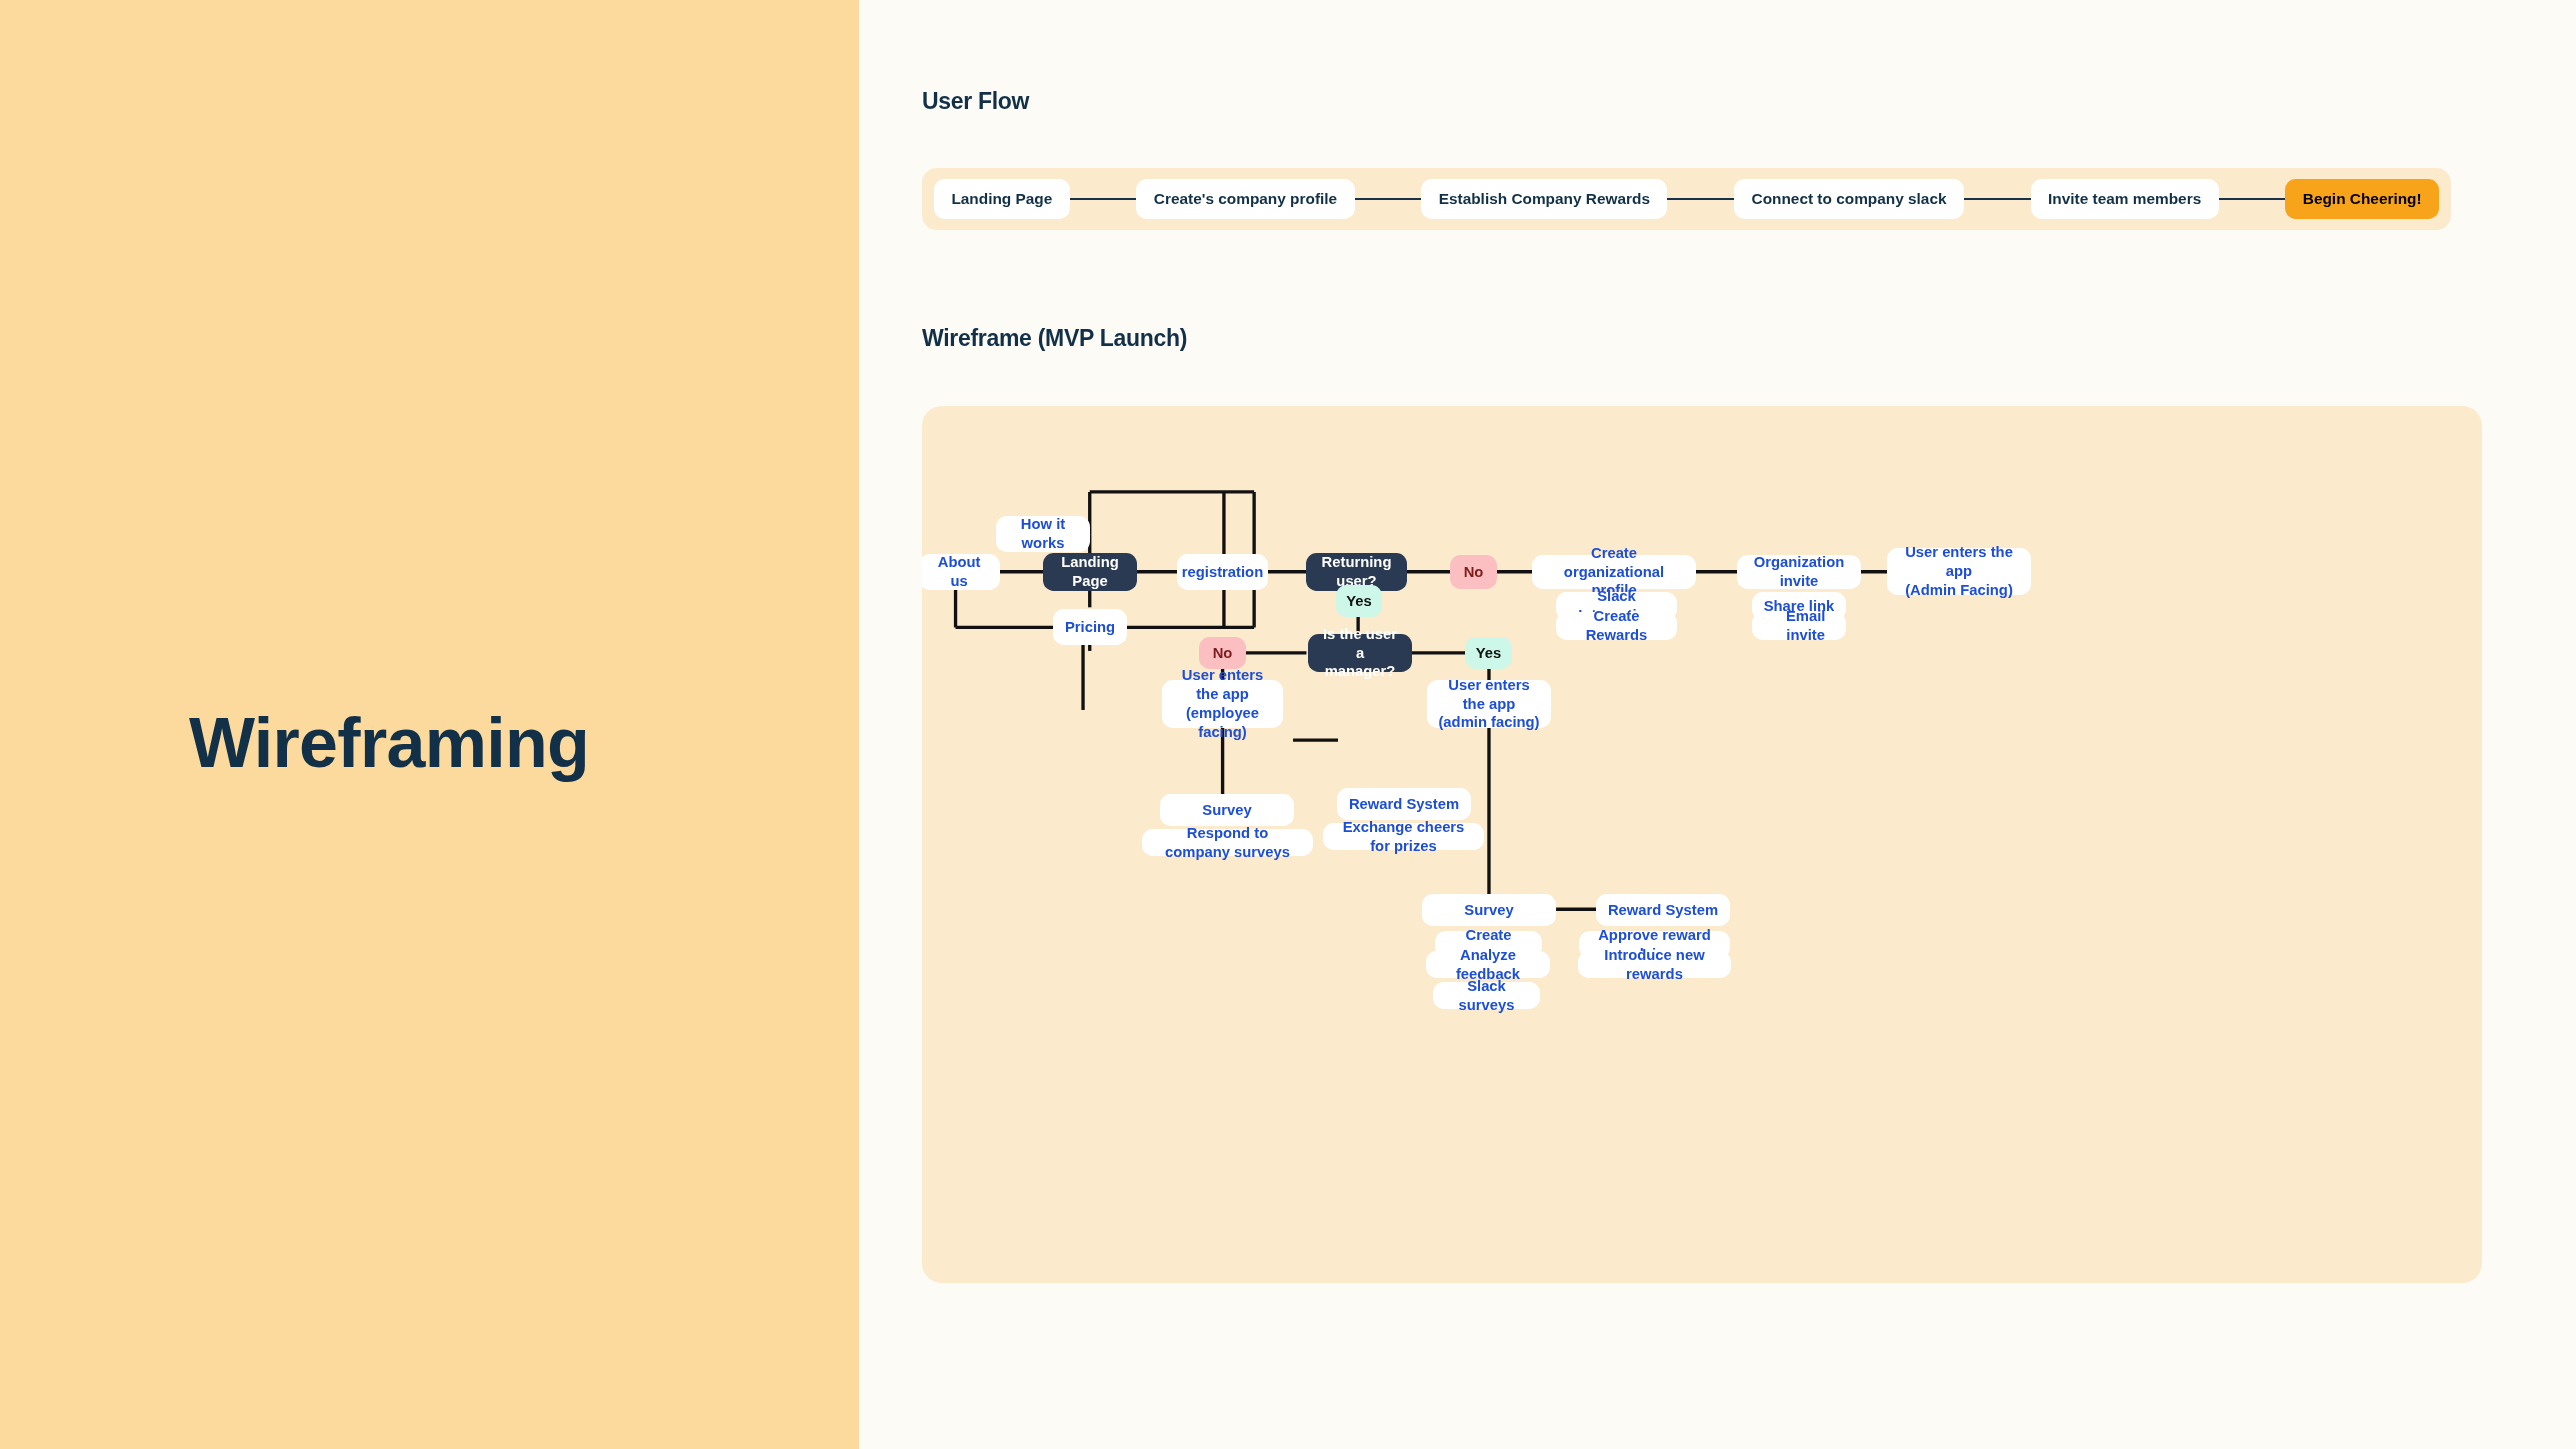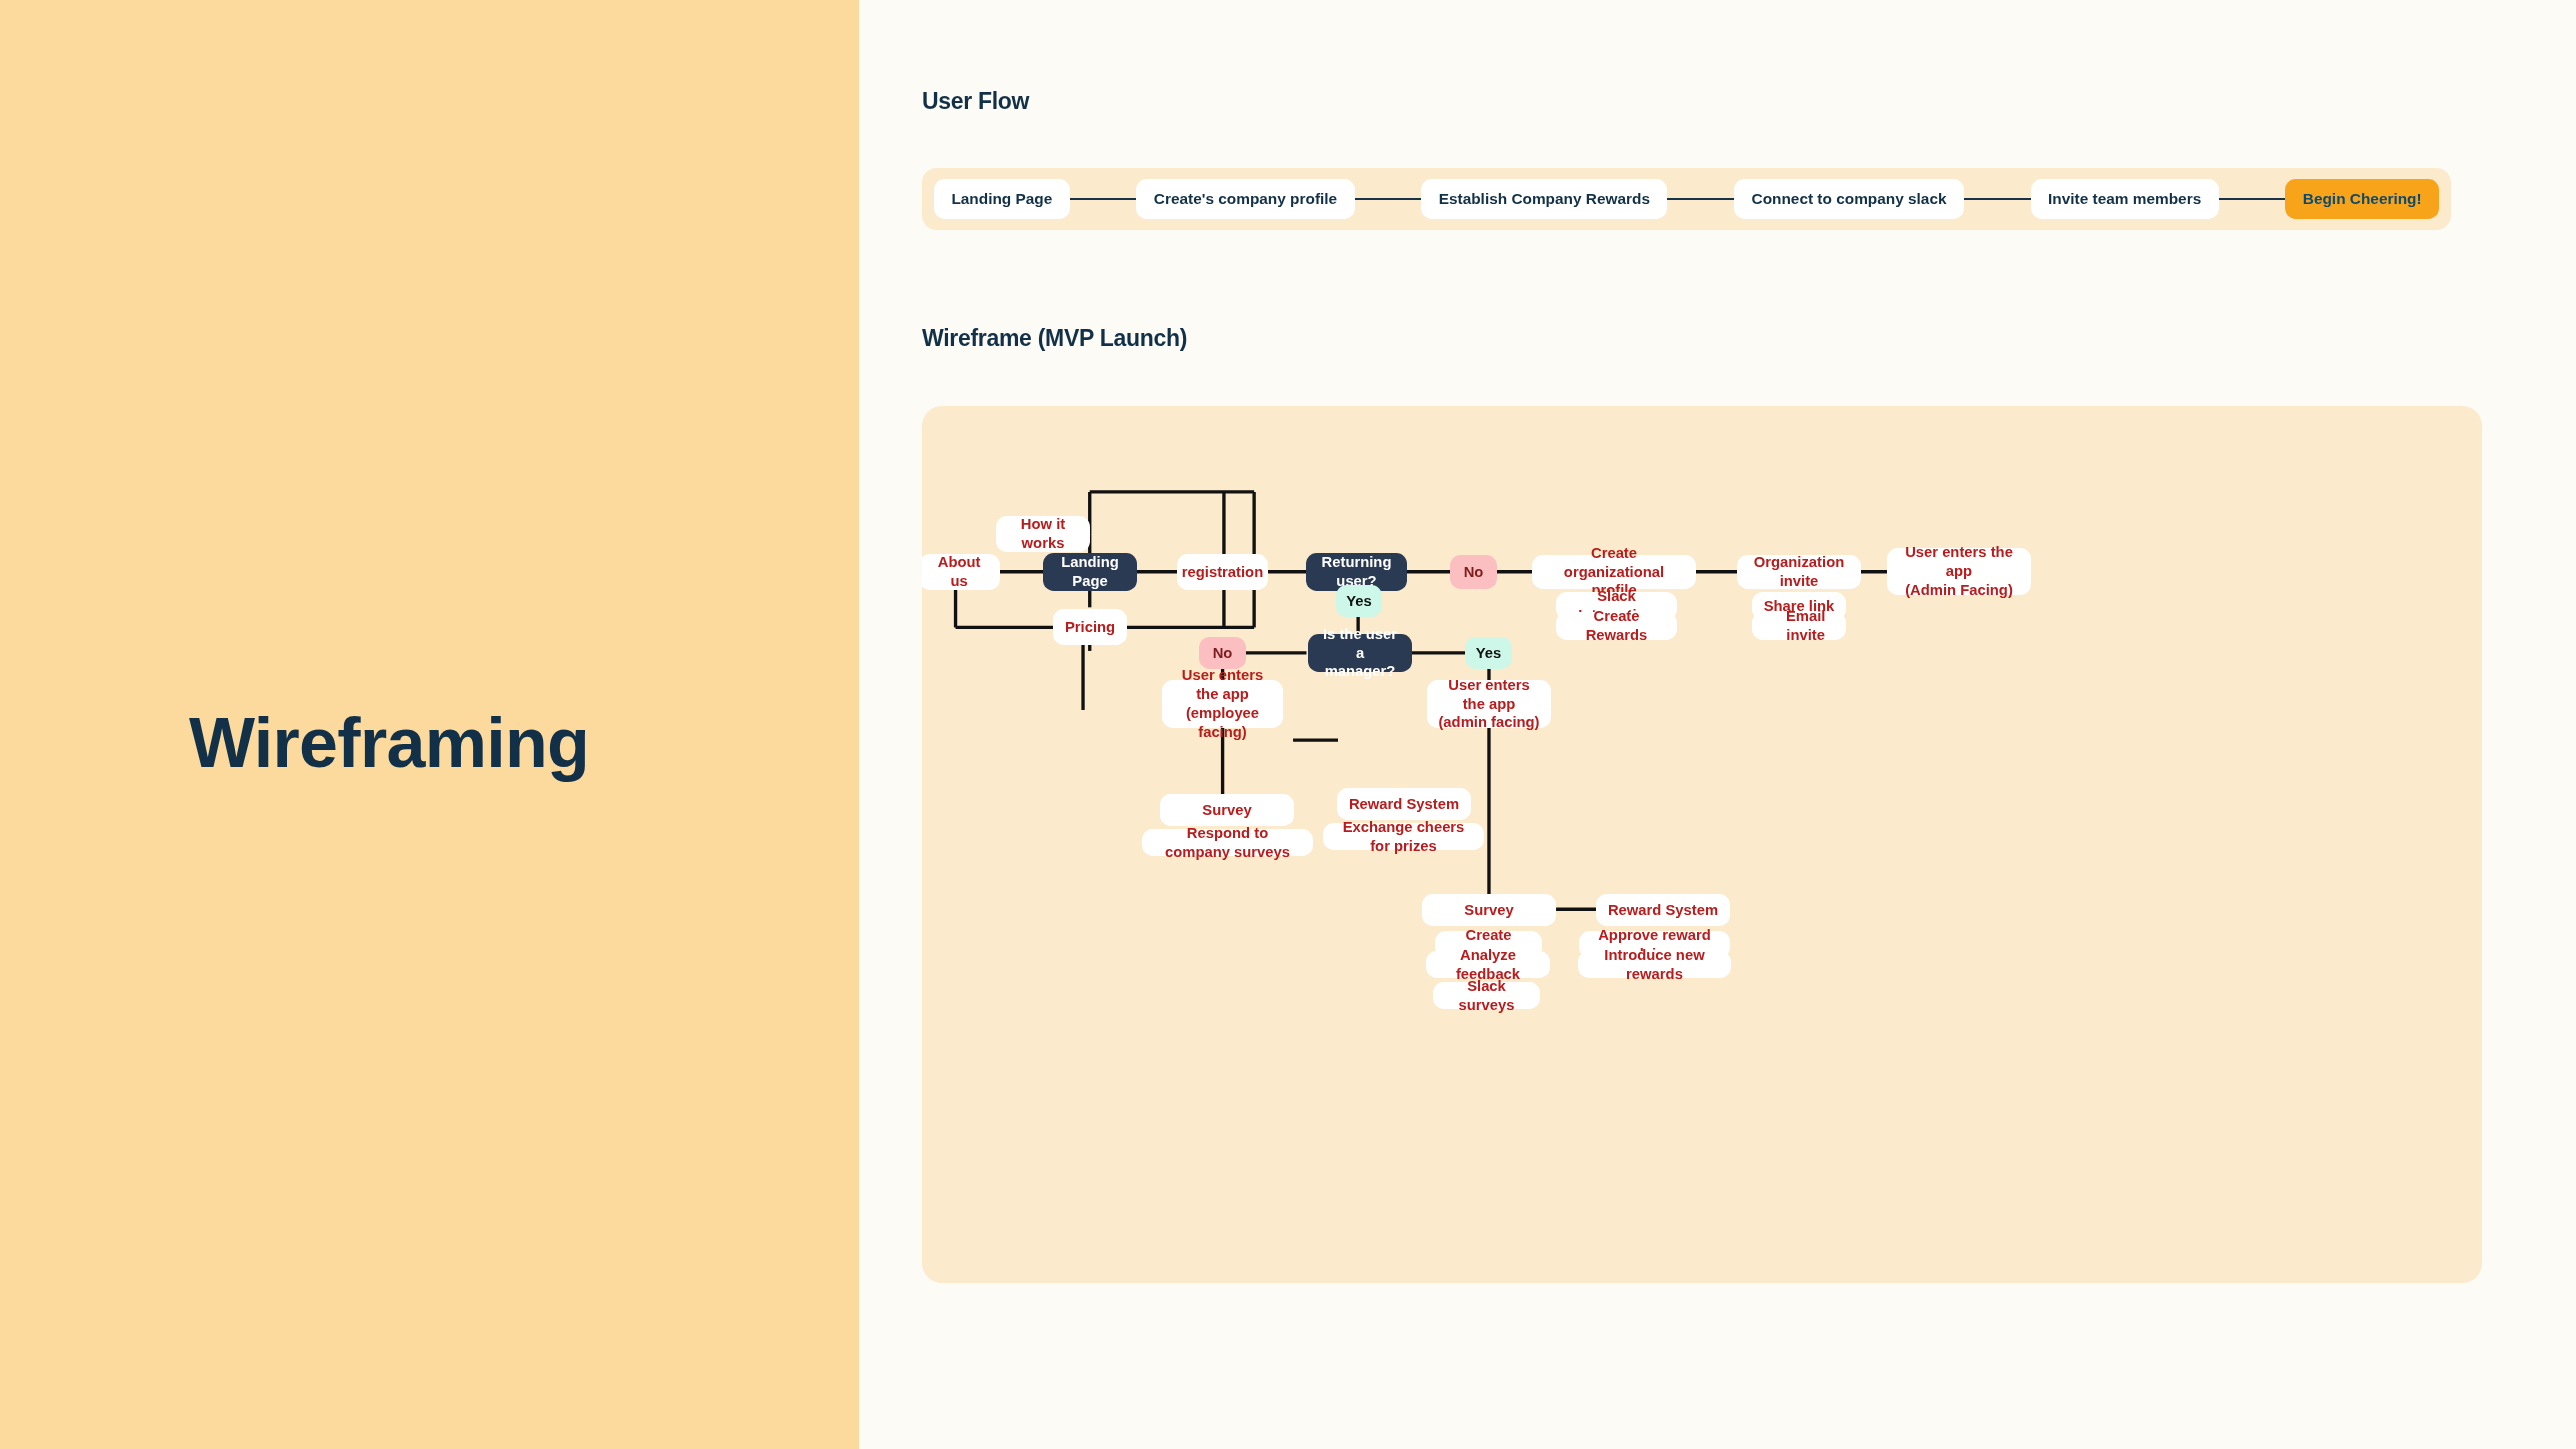--- a/index.html
+++ b/index.html
@@ -79,21 +79,21 @@
     border-radius: 10.7px;
     font-size: 15.4px;
     font-weight: 700;
     padding: 10.7px 17.4px;
     white-space: nowrap;
     text-align: center;
     flex: 0 0 auto;
   }
   .flow-pill.accent {
     background: #F8A41B;
-    color: #0c4a6e;
+    color: #000000;
   }
   .flow-connector {
     flex: 1 1 auto;
     height: 2.7px;
     background: #17324A;
     min-width: 13.4px;
   }
 
   
   #wireframe-card {
@@ -110,21 +110,21 @@
     position: absolute;
     left: 0; top: 0;
     width: 1560px;
     height: 877px;
   }
 
   
   .node {
     position: absolute;
     background: #FFFFFF;
-    color: #b91c1c;
+    color: #1d4ed8;
     border-radius: 10.7px;
     font-size: 14.8px;
     font-weight: 700;
     display: flex;
     align-items: center;
     justify-content: center;
     text-align: center;
     line-height: 1.28;
     box-sizing: border-box;
     padding: 2.7px 10.7px;

